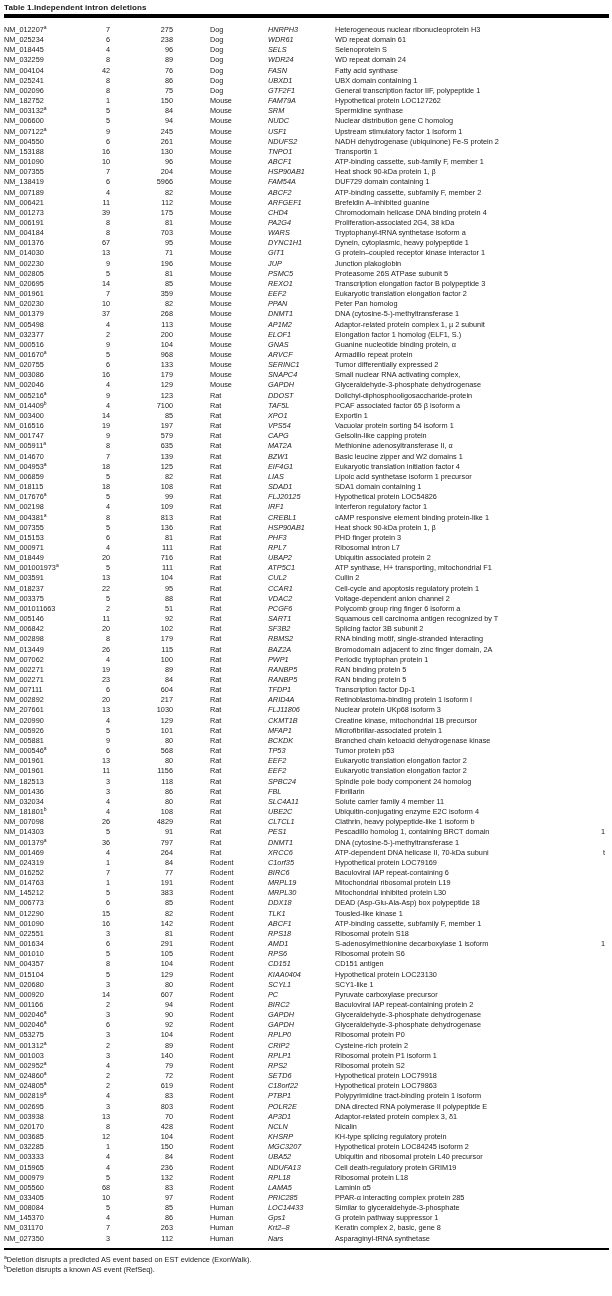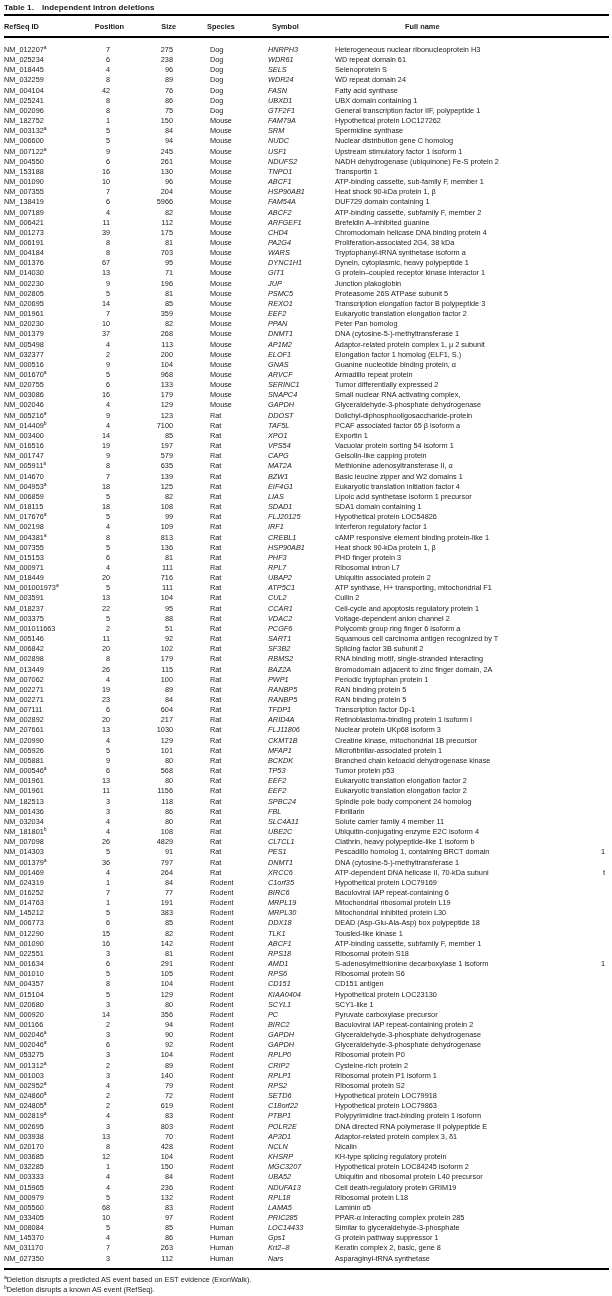--- a/index.html
+++ b/index.html
@@ -6,21 +6,21 @@
   body {
     width:612px; height:1296px;
     background:#ffffff;
     color:#1a1a1a;
     font-family:"Liberation Sans", sans-serif;
     overflow:hidden;
   }
   .page { padding:2px 3px 0 4px; }
 
   .title-line { font-size:8px; font-weight:bold; padding:1px 0 2px 0; letter-spacing:0.1px; }
-  .title-label { margin-right:8px; }
+  .title-label { }
 
   .rule-thick { border-top:2px solid #000; }
   .rule-head  { border-top:2px solid #000; }
 
   .grid {
     display:grid;
     grid-template-columns:76px 44px 52px 92px 67px 1fr;
     align-items:baseline;
   }
 
@@ -50,28 +50,20 @@
 <body>
 
 <div class="page">
 
   <div class="title-line">
     <span class="title-label">Table 1.</span><span>Independent intron deletions</span>
   </div>
 
   <div class="rule-thick"></div>
 
-  <div class="grid thead">
-    <div>RefSeq ID</div>
-    <div class="h-pos">Position</div>
-    <div class="h-size">Size</div>
-    <div class="h-species">Species</div>
-    <div class="h-symbol">Symbol</div>
-    <div class="h-fullname">Full name</div>
-  </div>
 
   <div class="rule-head"></div>
 
   <div class="tbody">
       <div class="grid row">
         <div class="c-refseq">NM_012207<sup>a</sup></div>
         <div class="c-pos">7</div>
         <div class="c-size">275</div>
         <div class="c-species">Dog</div>
         <div class="c-symbol">HNRPH3</div>
@@ -825,21 +817,21 @@
         <div class="c-refseq">NM_020680</div>
         <div class="c-pos">3</div>
         <div class="c-size">80</div>
         <div class="c-species">Rodent</div>
         <div class="c-symbol">SCYL1</div>
         <div class="c-name">SCY1-like 1</div>
       </div>
       <div class="grid row">
         <div class="c-refseq">NM_000920</div>
         <div class="c-pos">14</div>
-        <div class="c-size">356</div>
+        <div class="c-size">607</div>
         <div class="c-species">Rodent</div>
         <div class="c-symbol">PC</div>
         <div class="c-name">Pyruvate carboxylase precursor</div>
       </div>
       <div class="grid row">
         <div class="c-refseq">NM_001166</div>
         <div class="c-pos">2</div>
         <div class="c-size">94</div>
         <div class="c-species">Rodent</div>
         <div class="c-symbol">BIRC2</div>

